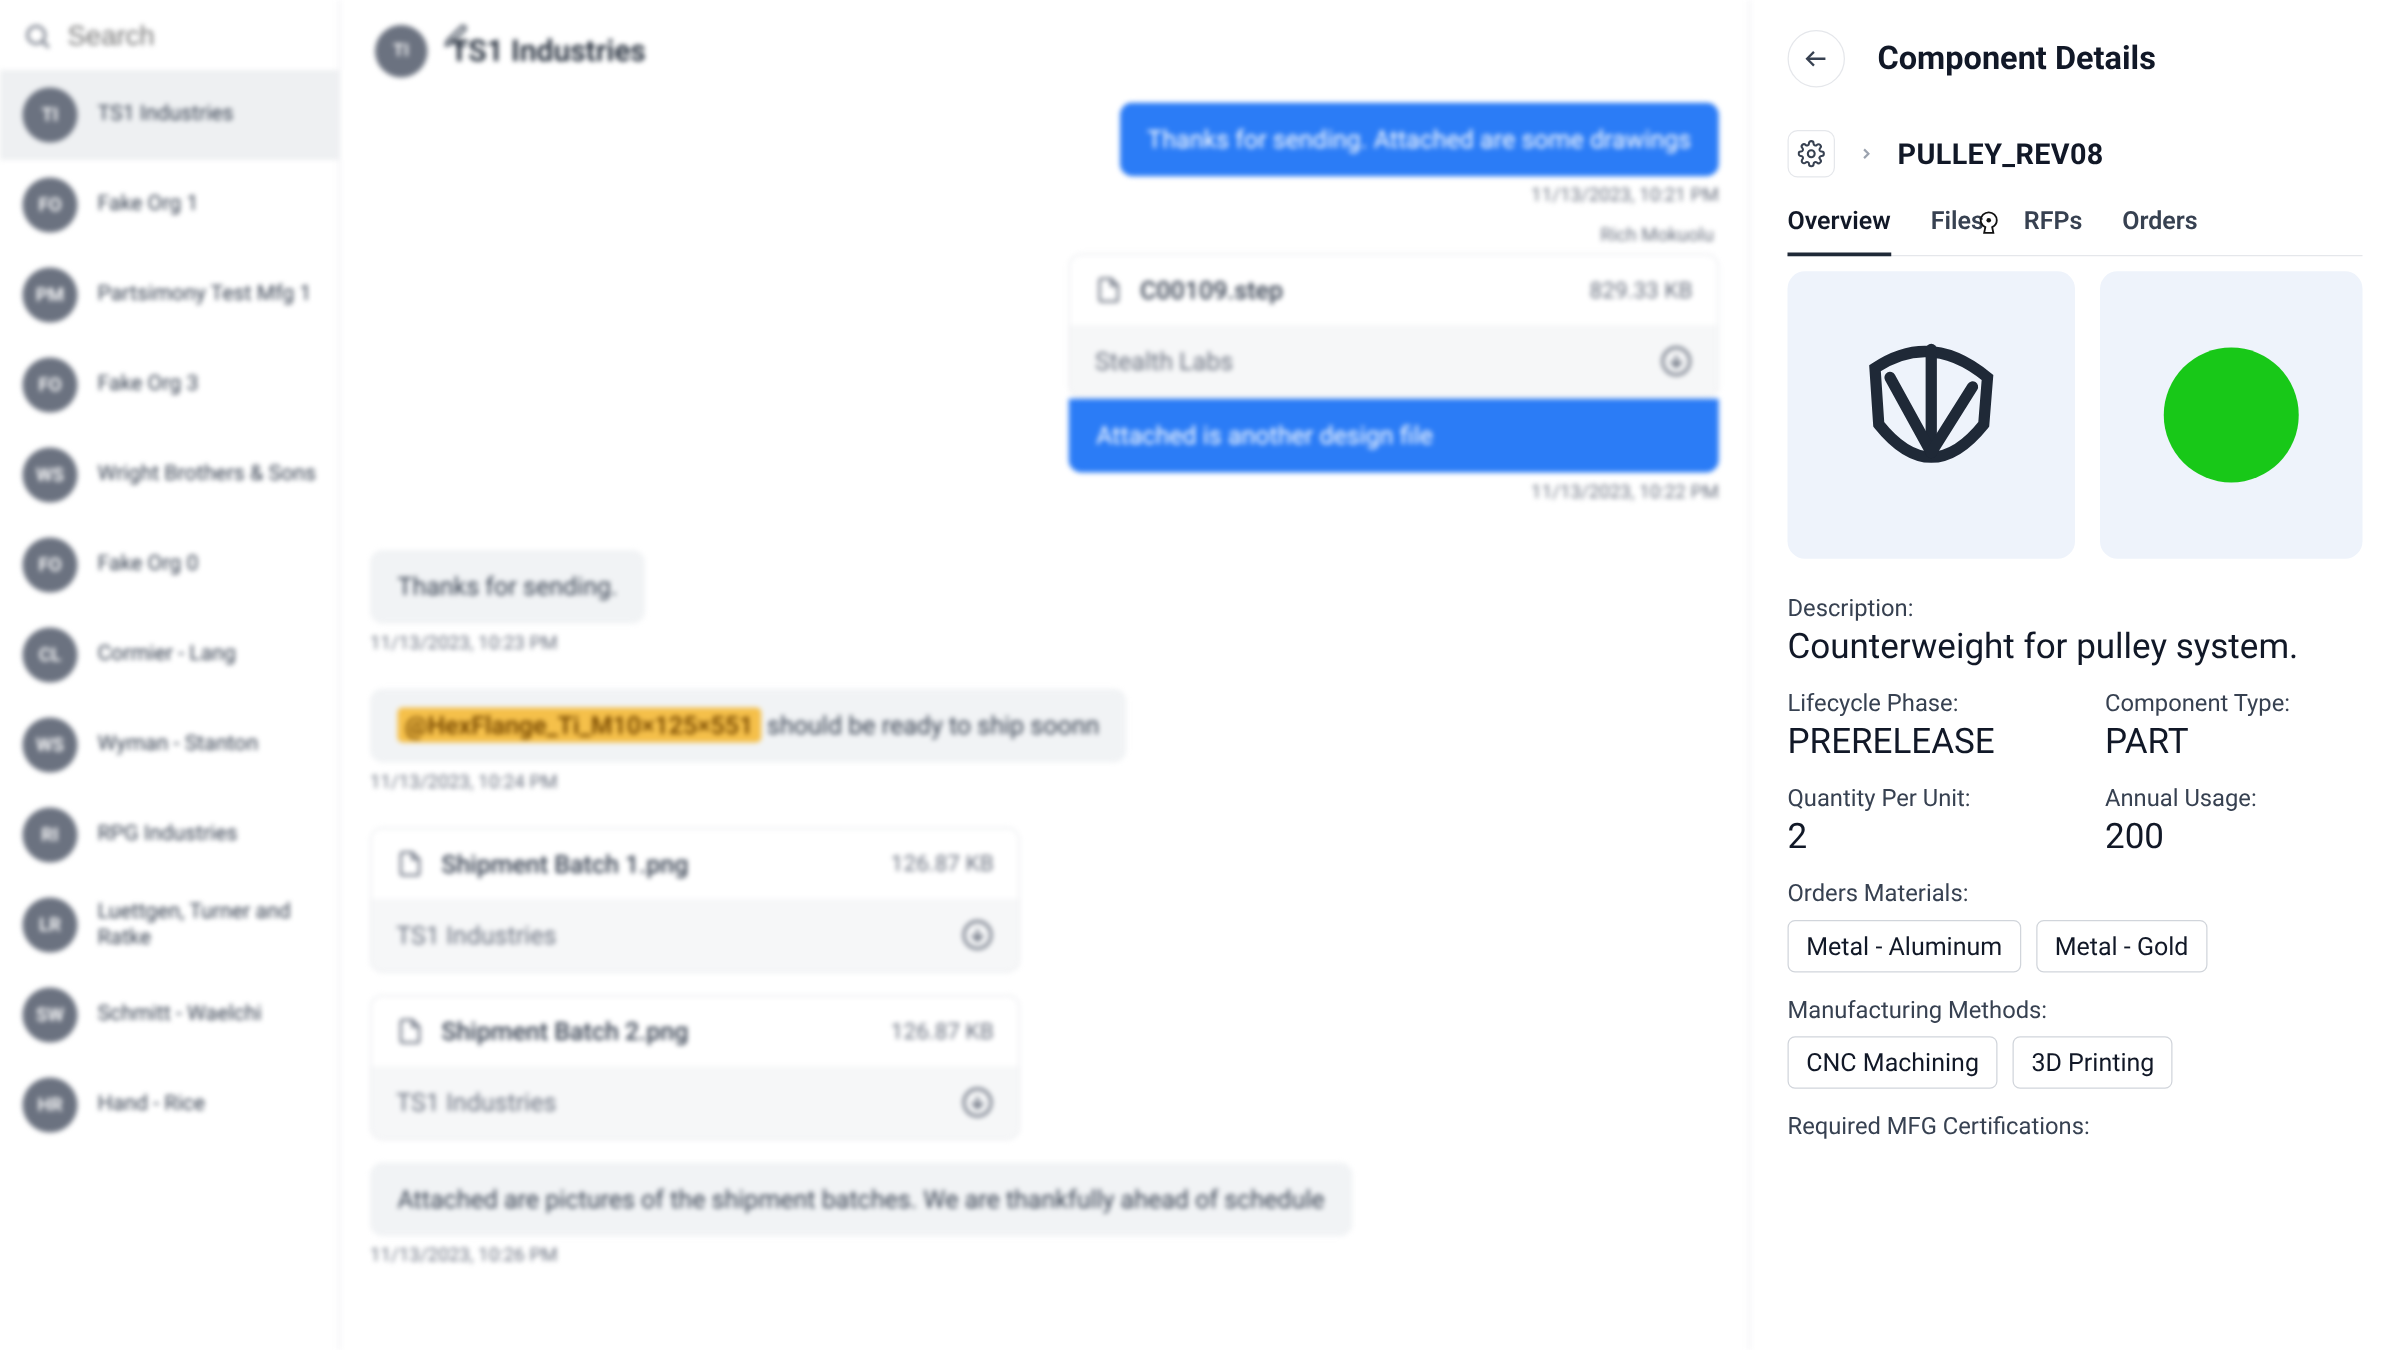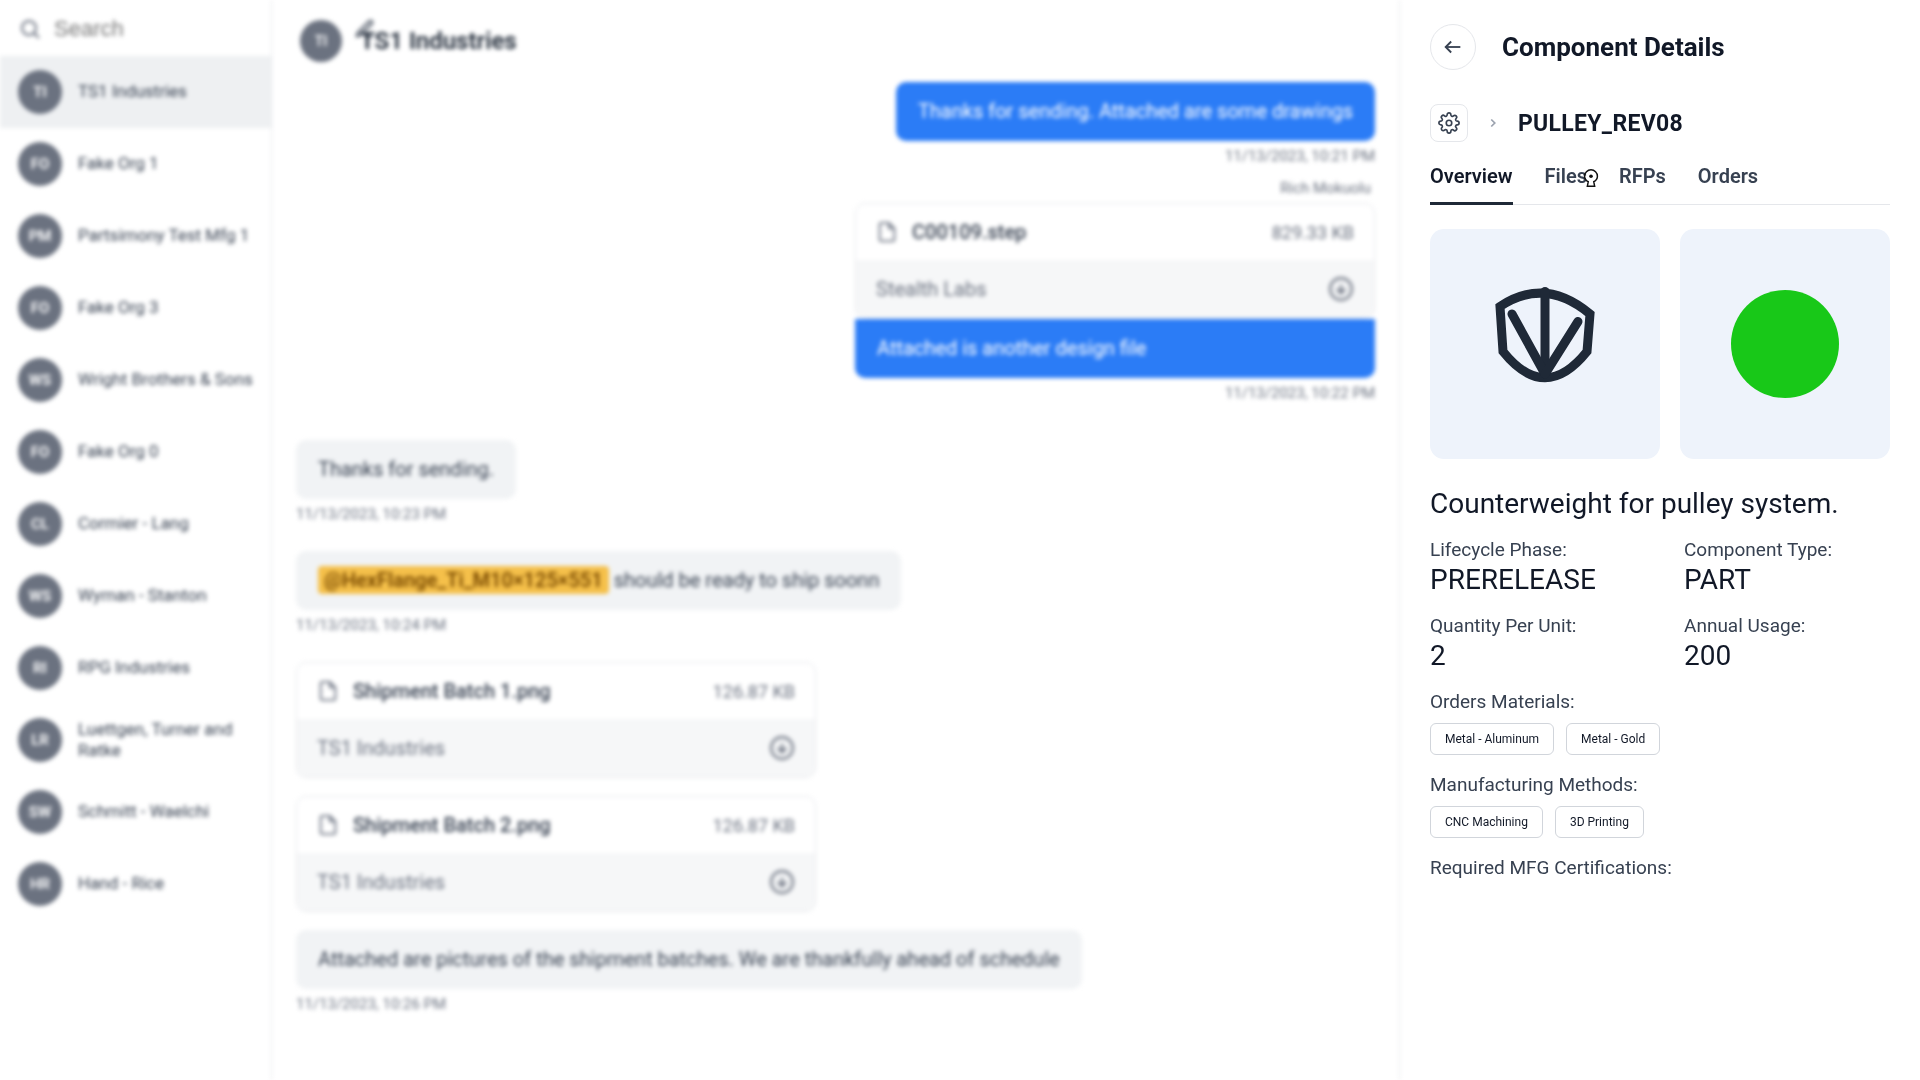--- a/index.html
+++ b/index.html
@@ -48,37 +48,37 @@
   .details { width: 520px; display: flex; flex-direction: column; padding: 24px 30px; }
   .det-header { display: flex; align-items: center; gap: 26px; margin-bottom: 34px; }
   .back-btn { width: 46px; height: 46px; border-radius: 50%; border: 1px solid #e5e7eb; background: #fff; display: flex; align-items: center; justify-content: center; cursor: pointer; }
   .det-title { font-size: 26px; font-weight: 700; color: #111827; }
 
   .bc-row { display: flex; align-items: center; gap: 18px; margin-bottom: 22px; }
   .bc-icon { width: 38px; height: 38px; border-radius: 8px; border: 1px solid #e5e7eb; display: flex; align-items: center; justify-content: center; color: #374151; }
   .bc-chevron { color: #9ca3af; }
   .bc-name { font-size: 23px; font-weight: 700; color: #111827; letter-spacing: .3px; }
 
-  .tabs { display: flex; gap: 32px; border-bottom: 1px solid #e5e7eb; margin-bottom: 24px; position: relative; }
+  .tabs { display: flex; gap: 32px; border-bottom: 1px solid #e5e7eb; margin-bottom: 12px; position: relative; }
   .tab { font-size: 20px; font-weight: 600; color: #374151; padding-bottom: 14px; cursor: pointer; }
   .tab.active { color: #111827; border-bottom: 3px solid #1f2937; margin-bottom: -1px; }
   .cursor-icon { position: absolute; left: 150px; top: 4px; pointer-events: none; }
 
   .thumbs { display: flex; gap: 20px; margin-bottom: 28px; }
   .thumb { width: 230px; height: 230px; border-radius: 14px; background: #eef3fb; display: flex; align-items: center; justify-content: center; }
   .thumb:last-child { flex: 1; }
   .green-dot { width: 108px; height: 108px; border-radius: 50%; background: #18c818; }
 
   .field-label { font-size: 19px; color: #374151; margin-bottom: 2px; }
   .field-value { font-size: 28px; color: #111827; margin-bottom: 18px; }
   .two-col { display: flex; gap: 48px; }
   .two-col > div { flex: 1; }
 
   .chips { display: flex; gap: 12px; margin: 8px 0 18px 0; flex-wrap: wrap; }
-  .chip { border: 1px solid #d1d5db; border-radius: 6px; padding: 8px 14px; font-size: 12px; color: #111827; }
+  .chip { border: 1px solid #d1d5db; border-radius: 6px; padding: 8px 14px; font-size: 20px; color: #111827; }
 
   svg { display: block; }
 </style>
 </head>
 <body>
 
 <div class="sidebar">
   <div class="search-row">
     <span class="sicon">
       <svg width="24" height="24" viewBox="0 0 24 24" fill="none" stroke="currentColor" stroke-width="2">
@@ -304,20 +304,21 @@
             <line x1="28" y1="30" x2="50" y2="70"></line>
             <line x1="72" y1="35" x2="50" y2="70"></line>
           </g>
         </svg>
     </div>
     <div class="thumb">
       <div class="green-dot"></div>
     </div>
   </div>
 
+  <div class="field-label">Description:</div>
   <div class="field-value">Counterweight for pulley system.</div>
 
   <div class="two-col">
     <div>
       <div class="field-label">Lifecycle Phase:</div>
       <div class="field-value">PRERELEASE</div>
     </div>
     <div>
       <div class="field-label">Component Type:</div>
       <div class="field-value">PART</div>

